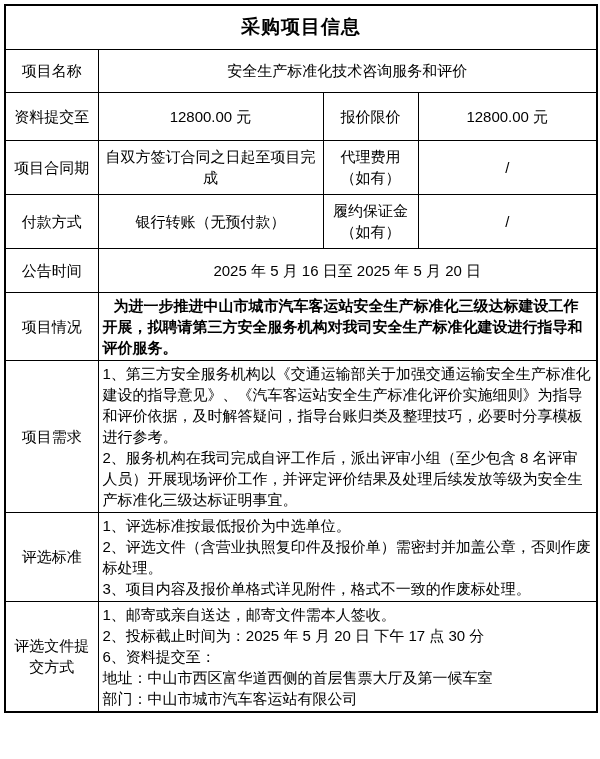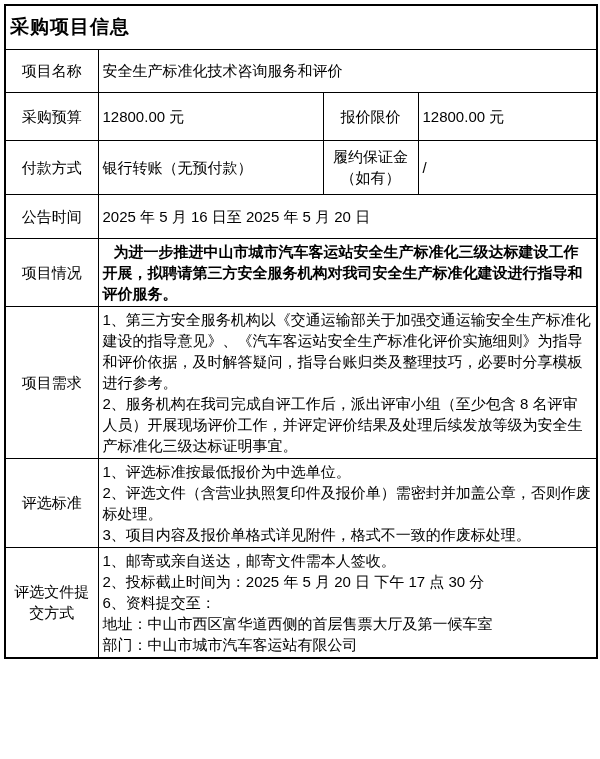--- a/index.html
+++ b/index.html
@@ -26,26 +26,28 @@
     line-height: 21px;
     padding: 2px 4px;
     vertical-align: middle;
     word-break: break-all;
     overflow: hidden;
   }
   td.title-cell {
     font-weight: bold;
     font-size: 19px;
     line-height: 24px;
+    text-align: center;
     letter-spacing: 1px;
   }
   td.lbl {
     text-align: center;
   }
   td.ctr {
+    text-align: center;
   }
   td.para p {
     margin: 0;
   }
   td.para p.indent {
     text-indent: 11px;
     font-weight: bold;
   }
 </style>
 </head>
@@ -64,26 +66,32 @@
         <tr style="height:44px">
       <td colspan="4" class="title-cell">采购项目信息</td>
     </tr>
 
     <tr style="height:43px">
       <td class="lbl">项目名称</td>
       <td colspan="3" class="ctr">安全生产标准化技术咨询服务和评价</td>
     </tr>
 
     <tr style="height:48px">
-      <td class="lbl">采购预算</td>
+      <td class="lbl">资料提交至</td>
       <td class="ctr">12800.00 元</td>
       <td class="lbl">报价限价</td>
       <td class="ctr">12800.00 元</td>
     </tr>
 
+    <tr style="height:54px">
+      <td class="lbl">项目合同期</td>
+      <td class="ctr">自双方签订合同之日起至项目完成</td>
+      <td class="lbl">代理费用（如有）</td>
+      <td class="ctr">/</td>
+    </tr>
 
     <tr style="height:54px">
       <td class="lbl">付款方式</td>
       <td class="ctr">银行转账（无预付款）</td>
       <td class="lbl">履约保证金（如有）</td>
       <td class="ctr">/</td>
     </tr>
 
     <tr style="height:44px">
       <td class="lbl">公告时间</td>

